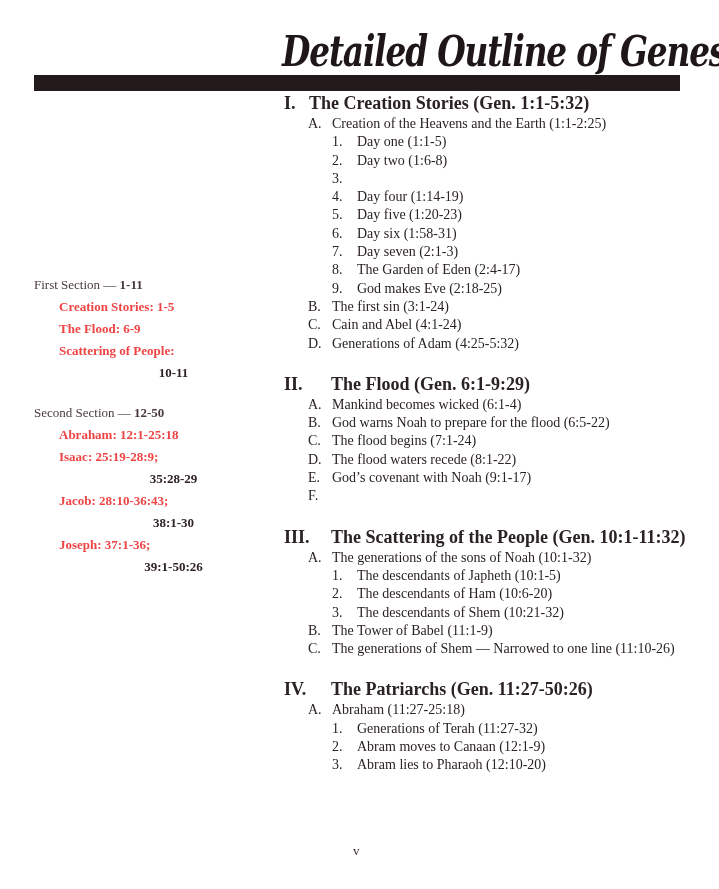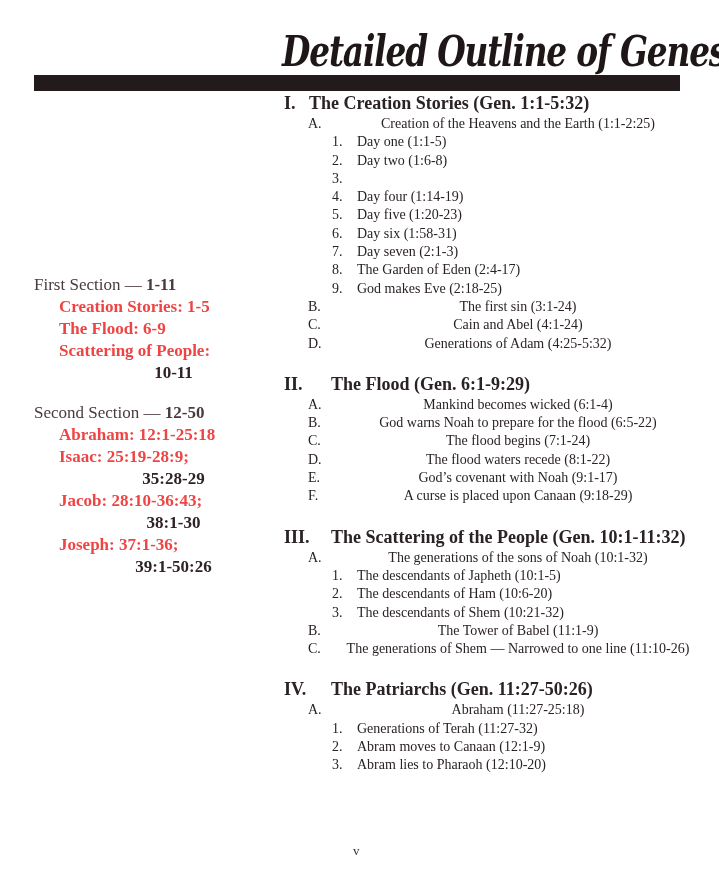--- a/index.html
+++ b/index.html
@@ -37,21 +37,21 @@
       width: 646px;
       height: 16px;
       background: #231a1b;
     }
     
     .sidebar {
       position: absolute;
       left: 34px;
       top: 274px;
       width: 230px;
-      font-size: 17px;
+      font-size: 13px;
       line-height: 22px;
       color: #3a2c30;
     }
     .sidebar .section {
       margin-bottom: 18px;
     }
     .sidebar .section-title {
       font-weight: normal;
       color: #4a3a40;
     }
@@ -94,21 +94,21 @@
     .major .text {
       flex: 1;
     }
     .lvl-a {
       display: flex;
       font-size: 14px;
       line-height: 18.3px;
       padding-left: 24px;
     }
     .lvl-a .num { width: 24px; flex: 0 0 auto; }
-    .lvl-a .text { flex: 1; text-align: center; }
+    .lvl-a .text { flex: 1; }
     .lvl-1 {
       display: flex;
       font-size: 14px;
       line-height: 18.3px;
       padding-left: 48px;
     }
     .lvl-1 .num { width: 25px; flex: 0 0 auto; }
     .lvl-1 .text { flex: 1; }
     .page-number {
       position: absolute;
@@ -221,21 +221,20 @@
   <div class="lvl-a">
       <span class="num">D.</span>
       <span class="text">The flood waters recede (8:1-22)</span>
     </div>
   <div class="lvl-a">
       <span class="num">E.</span>
       <span class="text">God’s covenant with Noah (9:1-17)</span>
     </div>
   <div class="lvl-a">
       <span class="num">F.</span>
-      <span class="text">A curse is placed upon Canaan (9:18-29)</span>
     </div>
 
   <div class="major">
     <span class="num">III.</span>
     <span class="text">The Scattering of the People (Gen. 10:1-11:32)</span>
   </div>
   <div class="lvl-a">
       <span class="num">A.</span>
       <span class="text">The generations of the sons of Noah (10:1-32)</span>
     </div>

